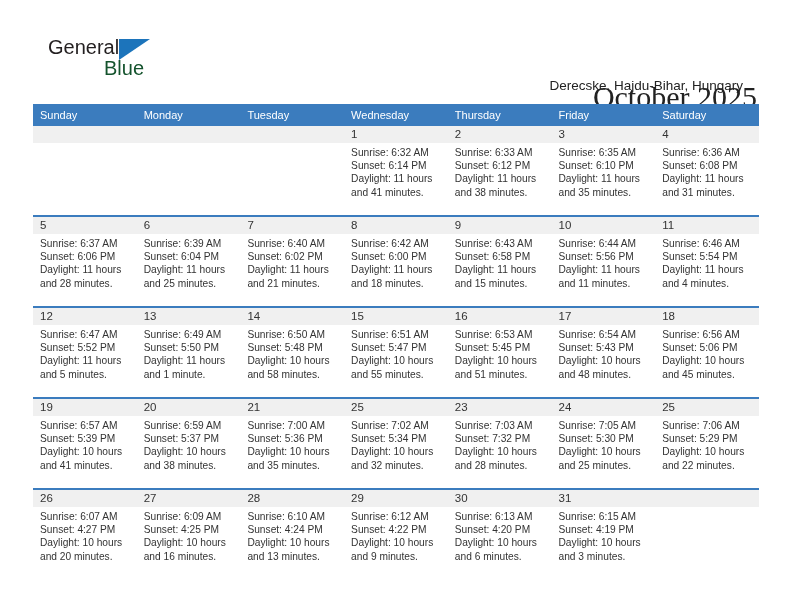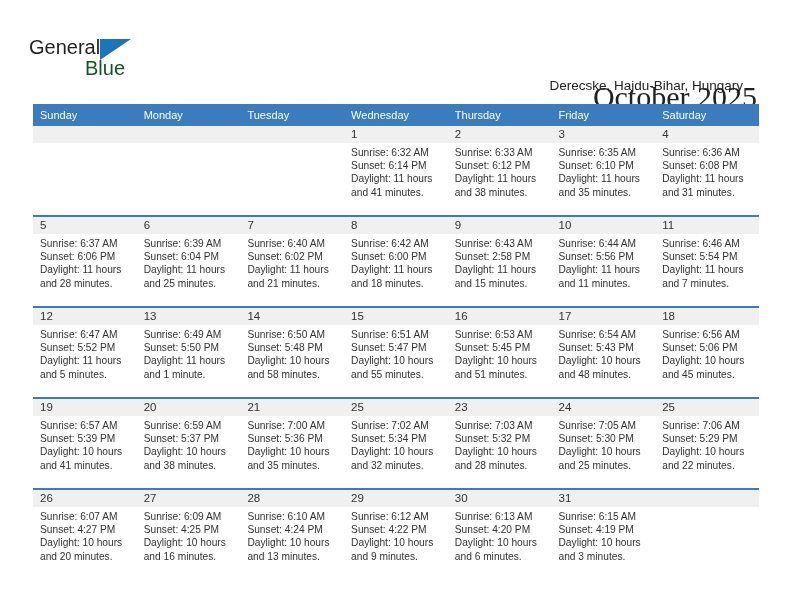--- a/index.html
+++ b/index.html
@@ -25,21 +25,21 @@
   
   .header {
     position: absolute;
     left: 0;
     top: 0;
     width: 792px;
     height: 100px;
   }
   .logo {
     position: absolute;
-    left: 29px;
+    left: 48px;
     top: 36px;
     width: 140px;
     height: 48px;
   }
   .logo-general {
     position: absolute;
     left: 0;
     top: 0;
     font-size: 20px;
     letter-spacing: 0px;
@@ -280,21 +280,21 @@
                 <div>Daylight: 11 hours</div>
                 <div>and 18 minutes.</div>
               </div>
             </div>
           </td>
           <td>
             <div class="cell">
               <div class="daynum-band">9</div>
               <div class="info">
                 <div>Sunrise: 6:43 AM</div>
-                <div>Sunset: 2:58 PM</div>
+                <div>Sunset: 6:58 PM</div>
                 <div>Daylight: 11 hours</div>
                 <div>and 15 minutes.</div>
               </div>
             </div>
           </td>
           <td>
             <div class="cell">
               <div class="daynum-band">10</div>
               <div class="info">
                 <div>Sunrise: 6:44 AM</div>
@@ -304,21 +304,21 @@
               </div>
             </div>
           </td>
           <td>
             <div class="cell">
               <div class="daynum-band">11</div>
               <div class="info">
                 <div>Sunrise: 6:46 AM</div>
                 <div>Sunset: 5:54 PM</div>
                 <div>Daylight: 11 hours</div>
-                <div>and 7 minutes.</div>
+                <div>and 4 minutes.</div>
               </div>
             </div>
           </td>
         </tr>
         <tr class="week-row">
           <td>
             <div class="cell">
               <div class="daynum-band">12</div>
               <div class="info">
                 <div>Sunrise: 6:47 AM</div>
@@ -438,21 +438,21 @@
                 <div>Daylight: 10 hours</div>
                 <div>and 32 minutes.</div>
               </div>
             </div>
           </td>
           <td>
             <div class="cell">
               <div class="daynum-band">23</div>
               <div class="info">
                 <div>Sunrise: 7:03 AM</div>
-                <div>Sunset: 5:32 PM</div>
+                <div>Sunset: 7:32 PM</div>
                 <div>Daylight: 10 hours</div>
                 <div>and 28 minutes.</div>
               </div>
             </div>
           </td>
           <td>
             <div class="cell">
               <div class="daynum-band">24</div>
               <div class="info">
                 <div>Sunrise: 7:05 AM</div>

